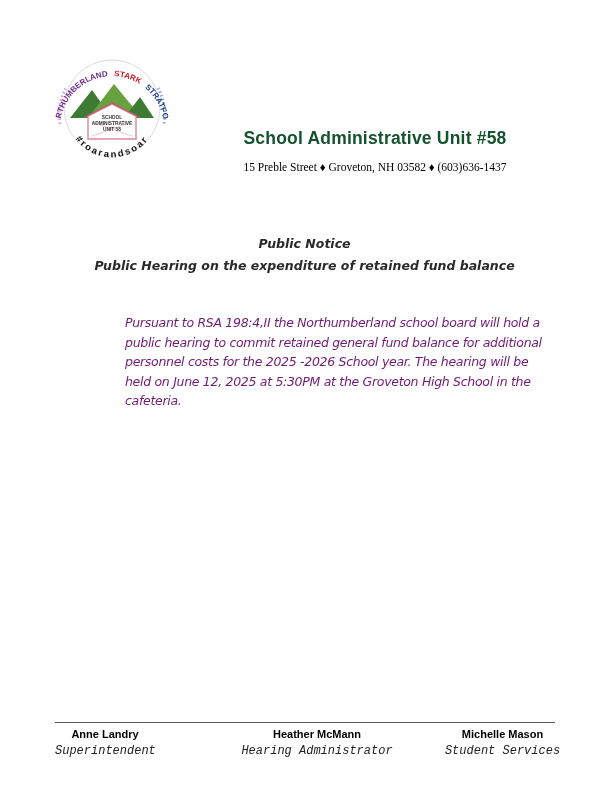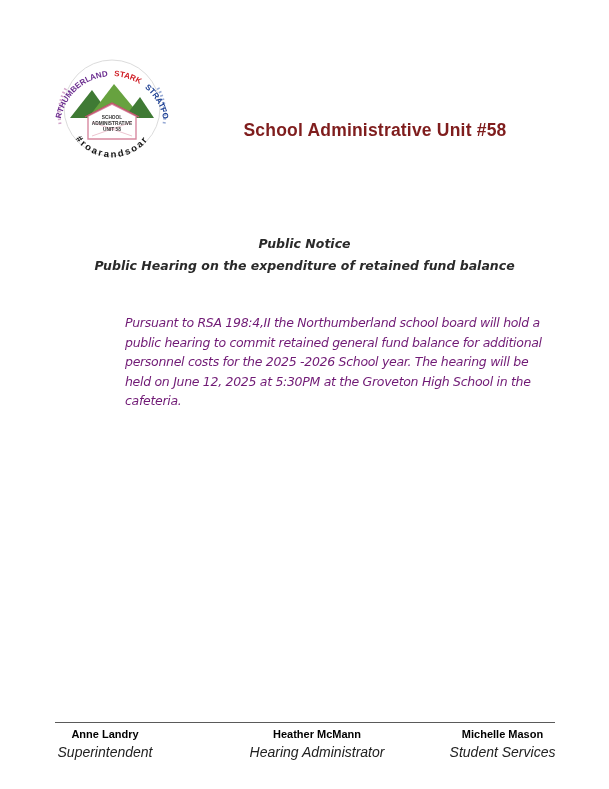--- a/index.html
+++ b/index.html
@@ -27,25 +27,25 @@
     height: 132px;
   }
   .header-text {
     position: absolute;
     left: 215px;
     top: 116px;
     width: 320px;
     text-align: center;
   }
   .org-title {
-    margin: 4px;
+    margin: 12px;
     font-size: 17.5px;
     font-weight: bold;
     letter-spacing: 0.2px;
-    color: #7f1d1d;
+    color: #14532d;
     font-family: "Liberation Sans", sans-serif;
   }
   .org-address {
     margin-top: 3px;
     font-size: 11.5px;
     color: #000;
     font-family: "Liberation Serif", serif;
   }
 
   
@@ -102,24 +102,24 @@
   .sig-2 { left: 237px; width: 160px; }
   .sig-3 { left: 440px; width: 125px; }
   .sig-name {
     font-size: 11px;
     font-weight: bold;
     color: #000;
     font-family: "Liberation Sans", sans-serif;
   }
   .sig-title {
     margin-top: 4px;
-    font-size: 14px;
+    font-size: 12px;
     font-style: italic;
     color: #222;
-    font-family: Liberation Sans, sans-serif;
+    font-family: Liberation Mono, monospace;
   }
 
   
   .logo-wrap svg { display: block; width: 132px; height: 132px; }
 </style>
 </head>
 <body>
 
 <div class="page">
 
@@ -165,20 +165,21 @@
         </g>
 
         <text font-size="9.5" font-weight="bold" letter-spacing="2" fill="#111" font-family="Liberation Sans, sans-serif">
           <textPath href="#arcBottom" startOffset="50%" text-anchor="middle">#roarandsoar</textPath>
         </text>
       </svg>
     </div>
 
     <div class="header-text">
       <h1 class="org-title">School Administrative Unit #58</h1>
+      <div class="org-address">15 Preble Street ♦ Groveton, NH 03582 ♦ (603)636-1437</div>
     </div>
   </header>
 
   <main>
     <div class="notice-head">
       <p>Public Notice</p>
       <p class="spaced">Public Hearing on the expenditure of retained fund balance</p>
     </div>
 
     <p class="notice-body">Pursuant to RSA 198:4,II the Northumberland school board will hold a public hearing to commit retained general fund balance for additional personnel costs for the 2025 -2026 School year. The hearing will be held on June 12, 2025 at 5:30PM at the Groveton High School in the cafeteria.</p>

